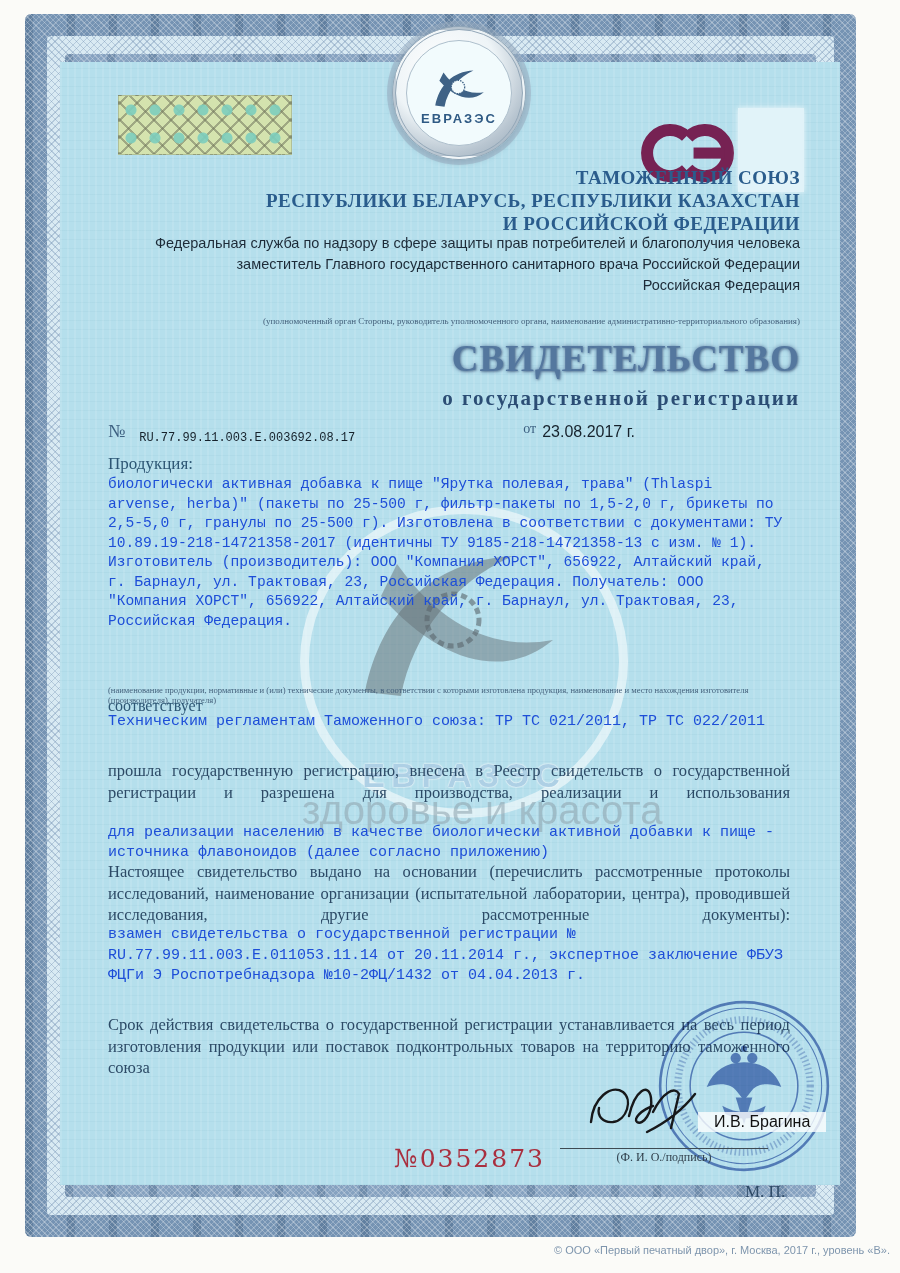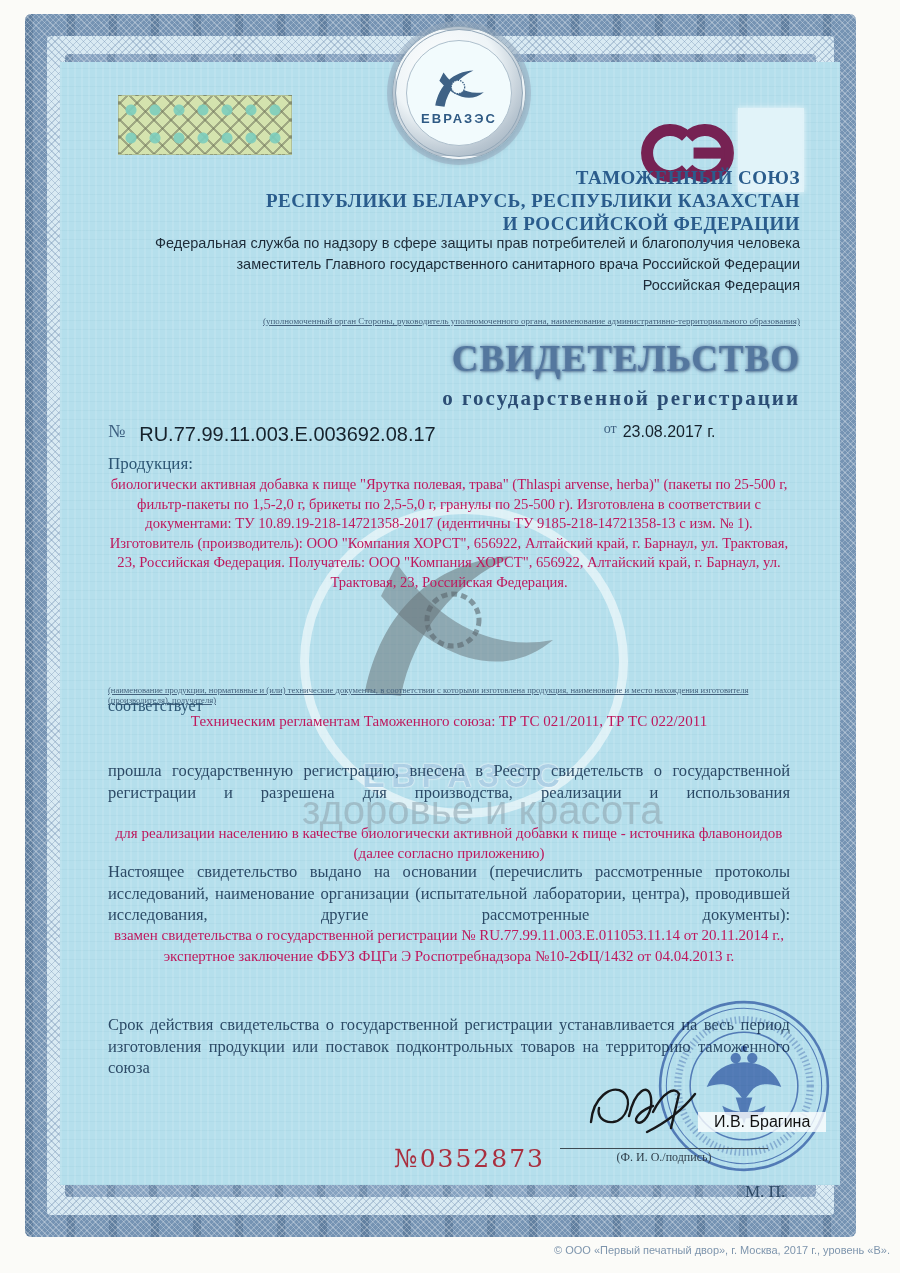--- a/index.html
+++ b/index.html
@@ -48,34 +48,34 @@
       repeating-linear-gradient(-45deg,rgba(110,110,80,.55) 0 2px,transparent 2px 12px);
     background-size:24px 56px,24px 56px,auto,auto;opacity:.9;border:1px solid rgba(120,130,100,.4);}
   
   .ce-mark{position:absolute;left:640px;top:110px;width:96px;height:88px;}
   .patch{position:absolute;left:738px;top:108px;width:66px;height:84px;background:#e1f3f9;
     box-shadow:0 0 6px rgba(255,255,255,.8);}
   
   .hdr{position:absolute;left:100px;width:700px;text-align:right;}
   .union{font-weight:bold;font-size:19px;line-height:23px;color:#2a5c8c;letter-spacing:.5px;}
   .auth{font-family:"Liberation Sans",sans-serif;font-size:14.5px;line-height:21px;color:#1d2b38;}
-  .note{font-size:9px;color:#44617c;text-decoration:underline;}
+  .note{font-size:9px;color:#44617c;}
   .title-main{font-weight:bold;font-size:37px;letter-spacing:1px;color:#54779e;
     text-shadow:0 0 4px rgba(80,110,150,.85),1px 1px 2px rgba(40,60,90,.45);}
   .title-sub{font-weight:bold;font-size:21px;letter-spacing:2px;color:#2b4d74;}
   
   .numrow{position:absolute;left:108px;top:421px;width:682px;display:flex;align-items:flex-start;}
   .num-label{font-size:18px;color:#3c5f80;margin-right:14px;}
-  .num-value{font-family:Liberation Sans, sans-serif;font-size:20px;color:#16222c;padding-top:2px;}
+  .num-value{font-family:Liberation Mono, monospace;font-size:12px;color:#16222c;padding-top:2px;margin-top:8px;}
   .date-label{font-size:14px;color:#3c5f80;margin-left:168px;margin-right:6px;}
   .date-value{font-family:"Liberation Sans",sans-serif;font-size:16px;color:#16222c;padding-top:2px;}
   
   .blk{position:absolute;left:108px;width:682px;}
   .serif-label{font-size:17px;color:#2d5674;}
-  .sans-text{font-family:Liberation Serif, serif;font-size:14.6px;line-height:19.5px;color:#be185d;text-align:center;}
+  .sans-text{font-family:Liberation Mono, monospace;font-size:14.6px;line-height:19.5px;color:#1d4ed8;}
   .serif-par{font-size:16.5px;line-height:21.5px;color:#2c4a66;text-align:justify;}
   .serif-par:after{content:"";display:inline-block;width:100%;}
   
   .wm-emblem{position:absolute;left:300px;top:505px;width:310px;height:295px;border-radius:50%;
     border:9px solid rgba(255,255,255,.55);z-index:1;display:flex;align-items:flex-end;justify-content:center;}
   .wm-emblem-label{font-family:"Liberation Sans",sans-serif;font-weight:bold;font-size:34px;
     letter-spacing:6px;color:rgba(170,205,228,.95);
     text-shadow:0 0 2px #fff,0 0 1px #fff;margin-bottom:14px;}
   .wm-swoosh{position:absolute;left:18px;top:6px;width:260px;height:200px;}
   .wm-brand{position:absolute;left:172px;top:688px;z-index:1;font-family:"Liberation Sans",sans-serif;

